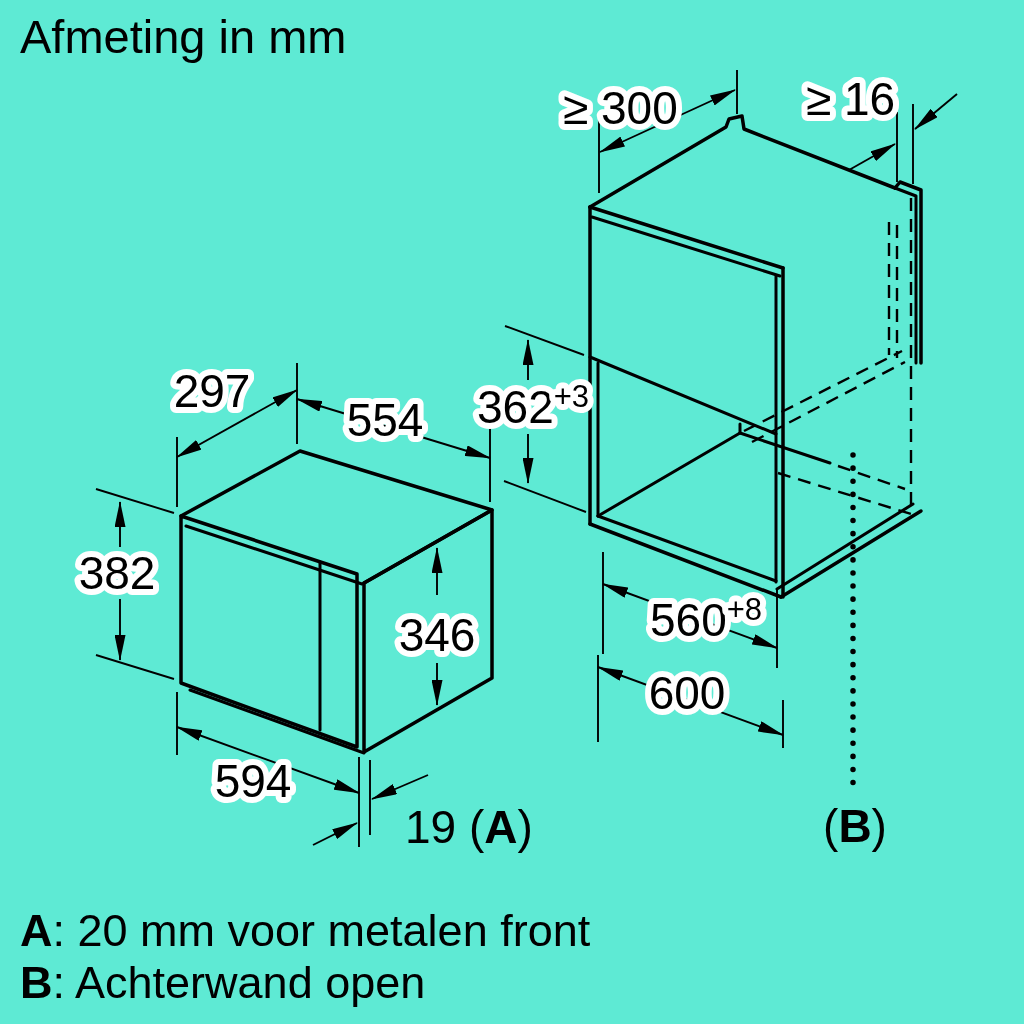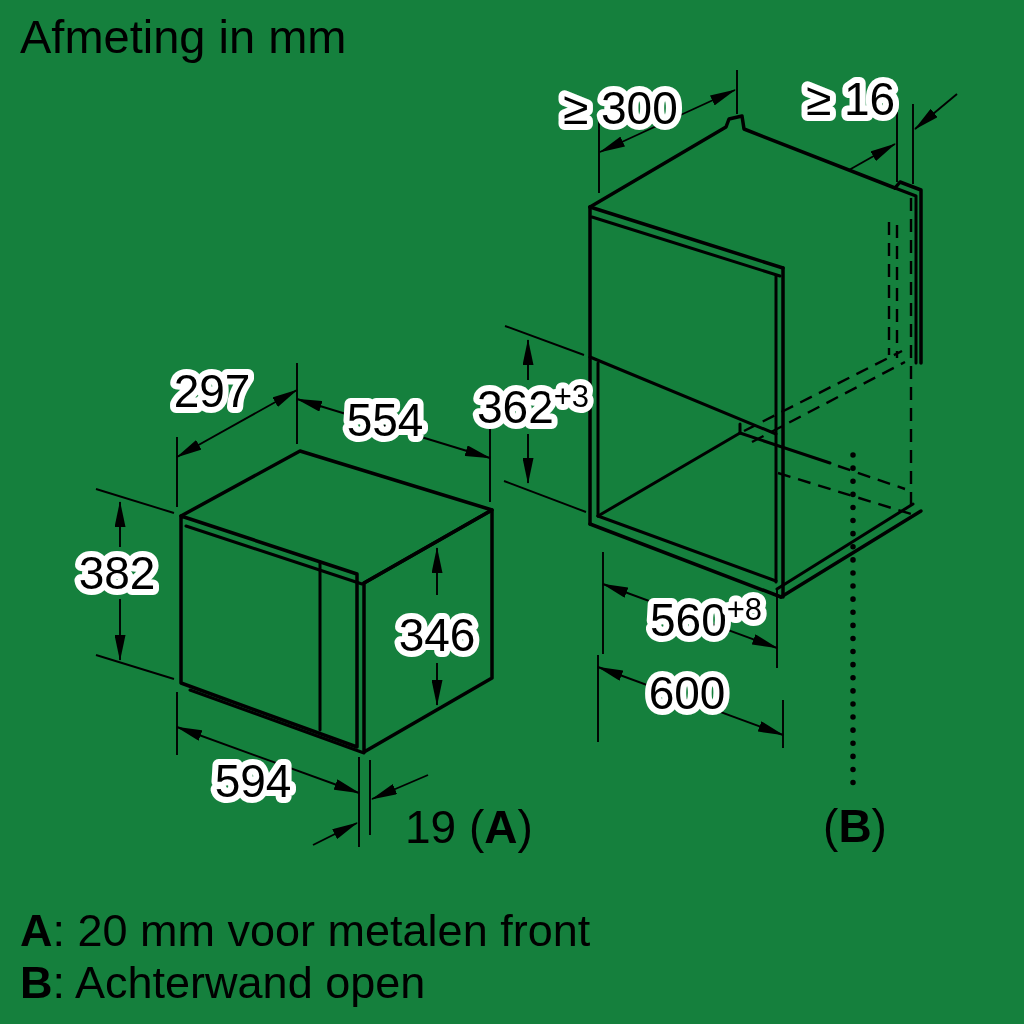--- a/index.html
+++ b/index.html
@@ -1,16 +1,16 @@
 <!DOCTYPE html>
 <html><head>
 <meta charset="utf-8">
 <style>
   html,body{margin:0;padding:0;background:#ffffff;}
-  .page{position:relative;width:1024px;height:1024px;background:#15803d;overflow:hidden;
+  .page{position:relative;width:1024px;height:1024px;background:#5eead4;overflow:hidden;
         font-family:"Liberation Sans", sans-serif;}
   svg{position:absolute;left:0;top:0;}
   text{fill:#000;font-family:"Liberation Sans", sans-serif;}
   .dim{font-size:46px;}
   .sup{font-size:31px;}
   .halo{paint-order:stroke;stroke:#ffffff;stroke-width:12px;stroke-linejoin:round;}
   .title{font-size:47px;}
   .note{font-size:45px;}
   .b{font-weight:bold;}
   .edge{stroke:#000;stroke-width:3.5;fill:none;stroke-linejoin:round;stroke-linecap:round;}

